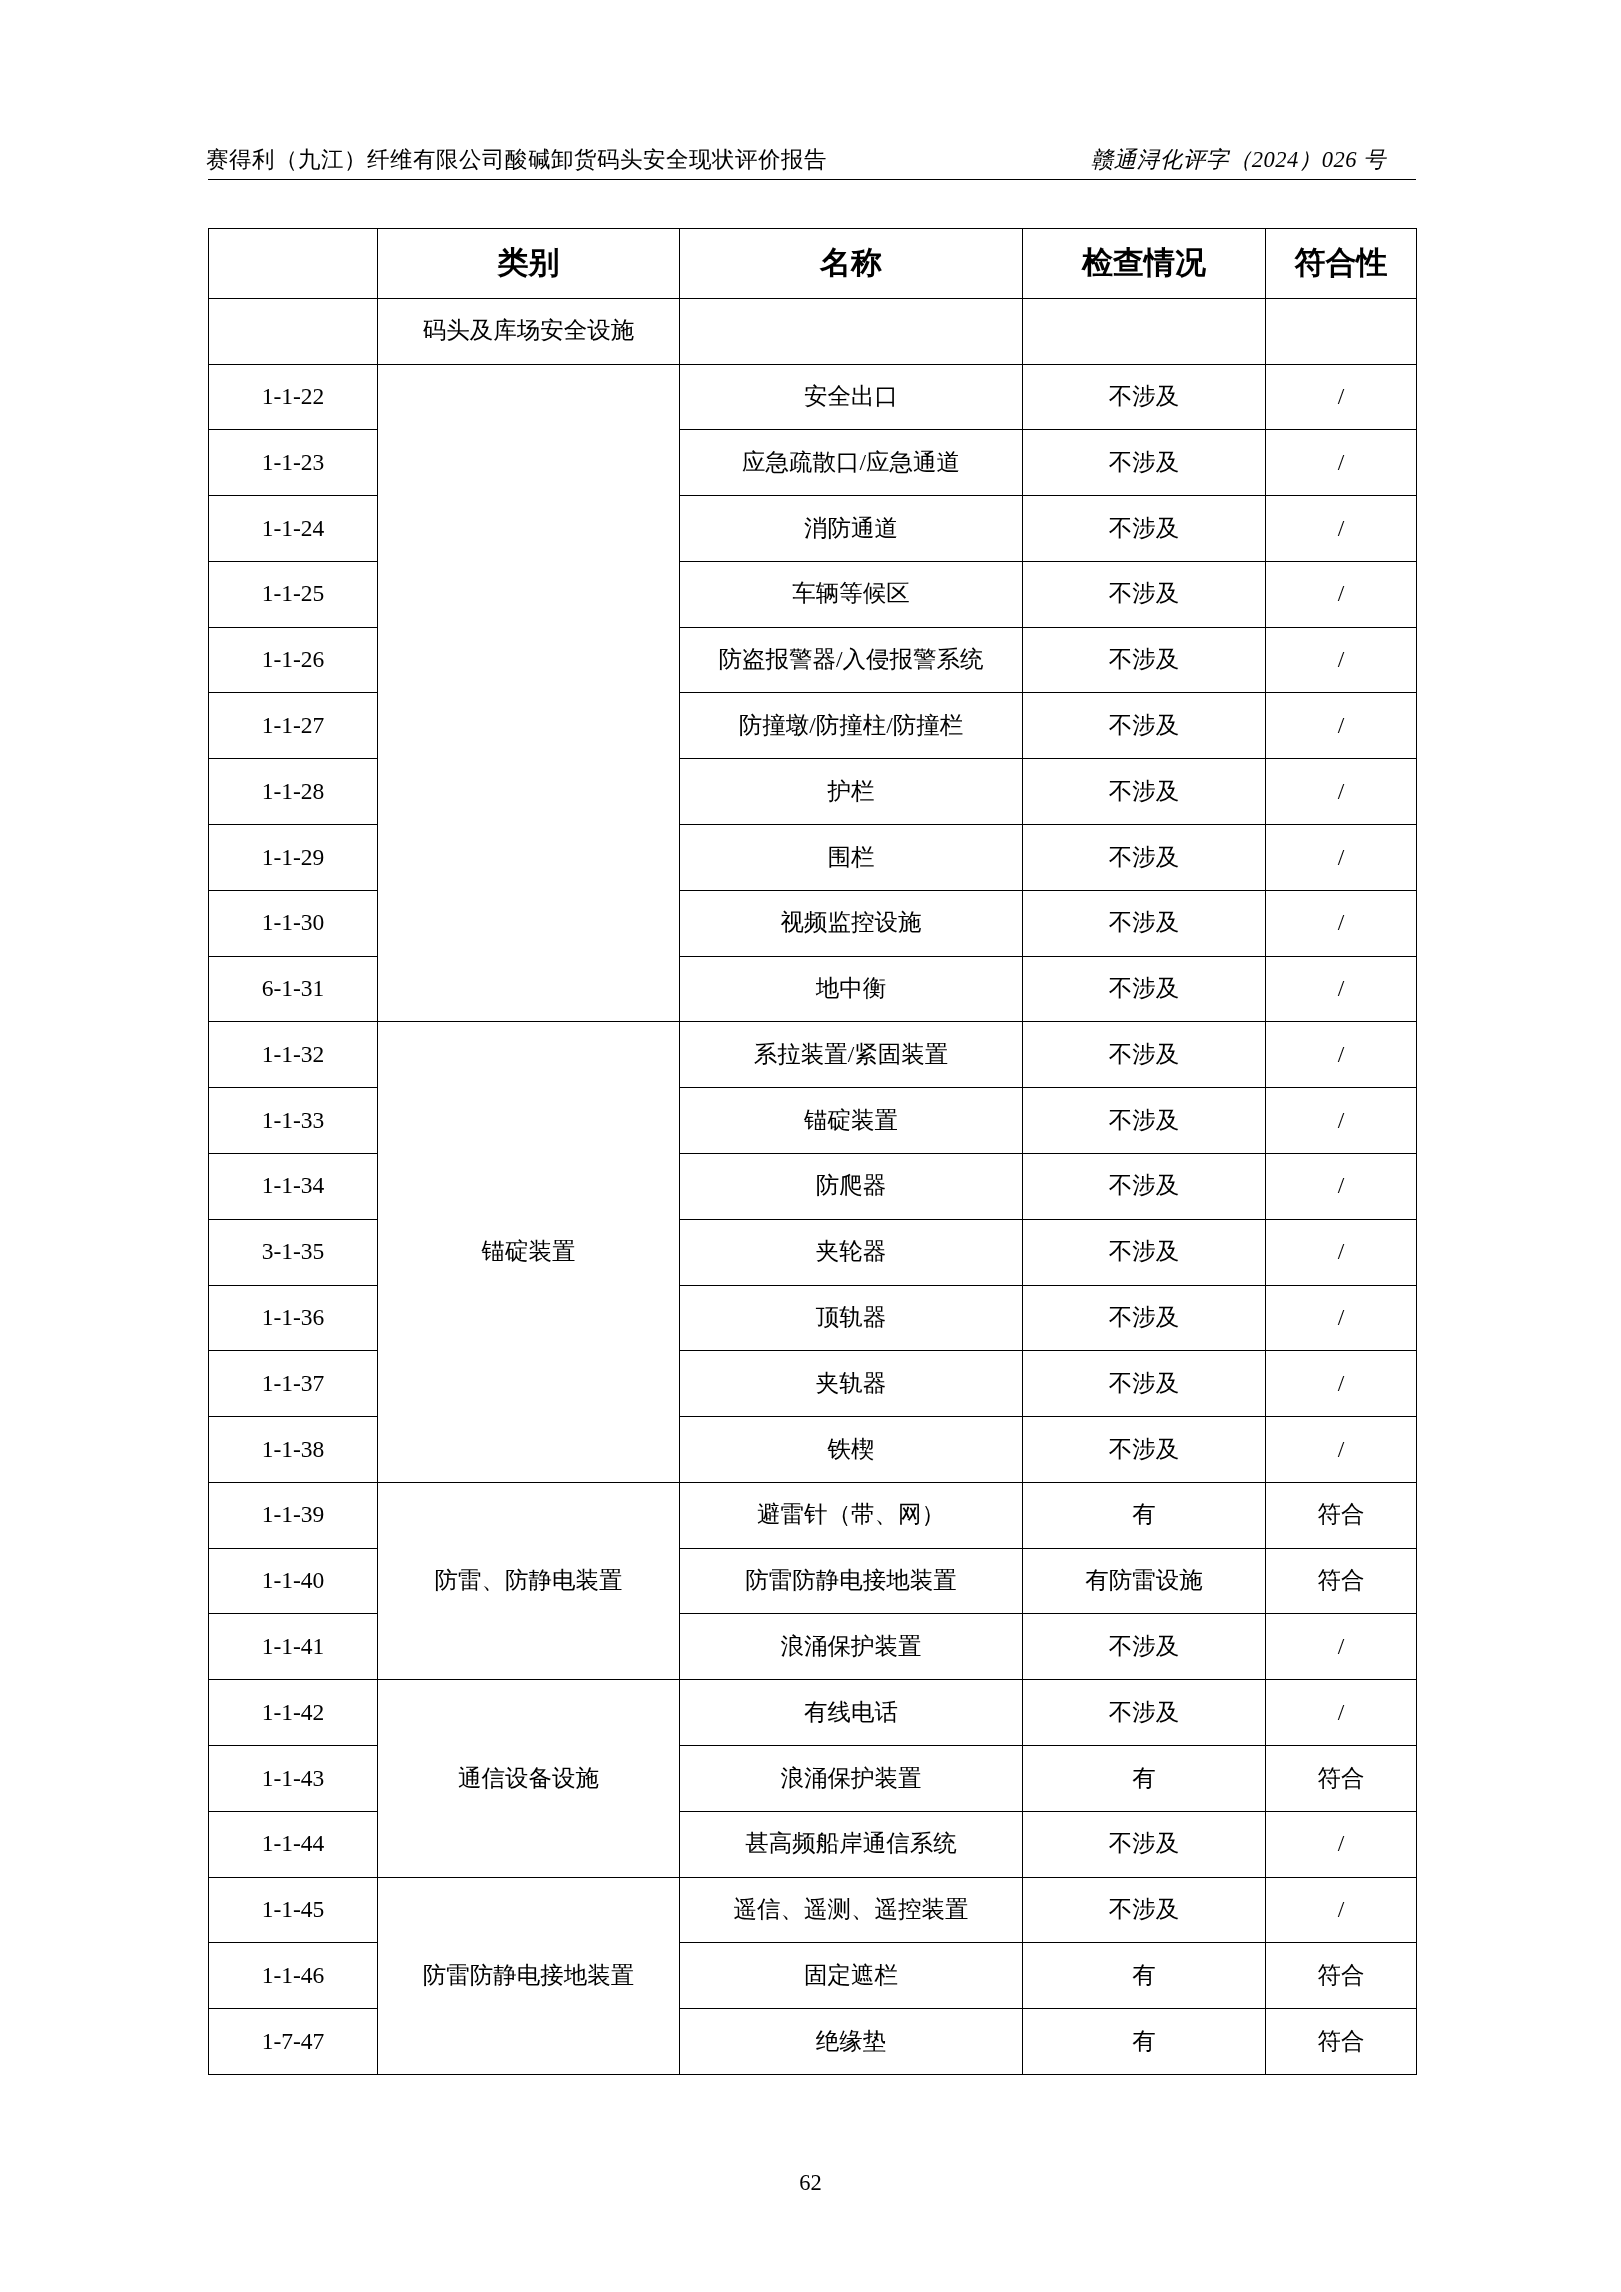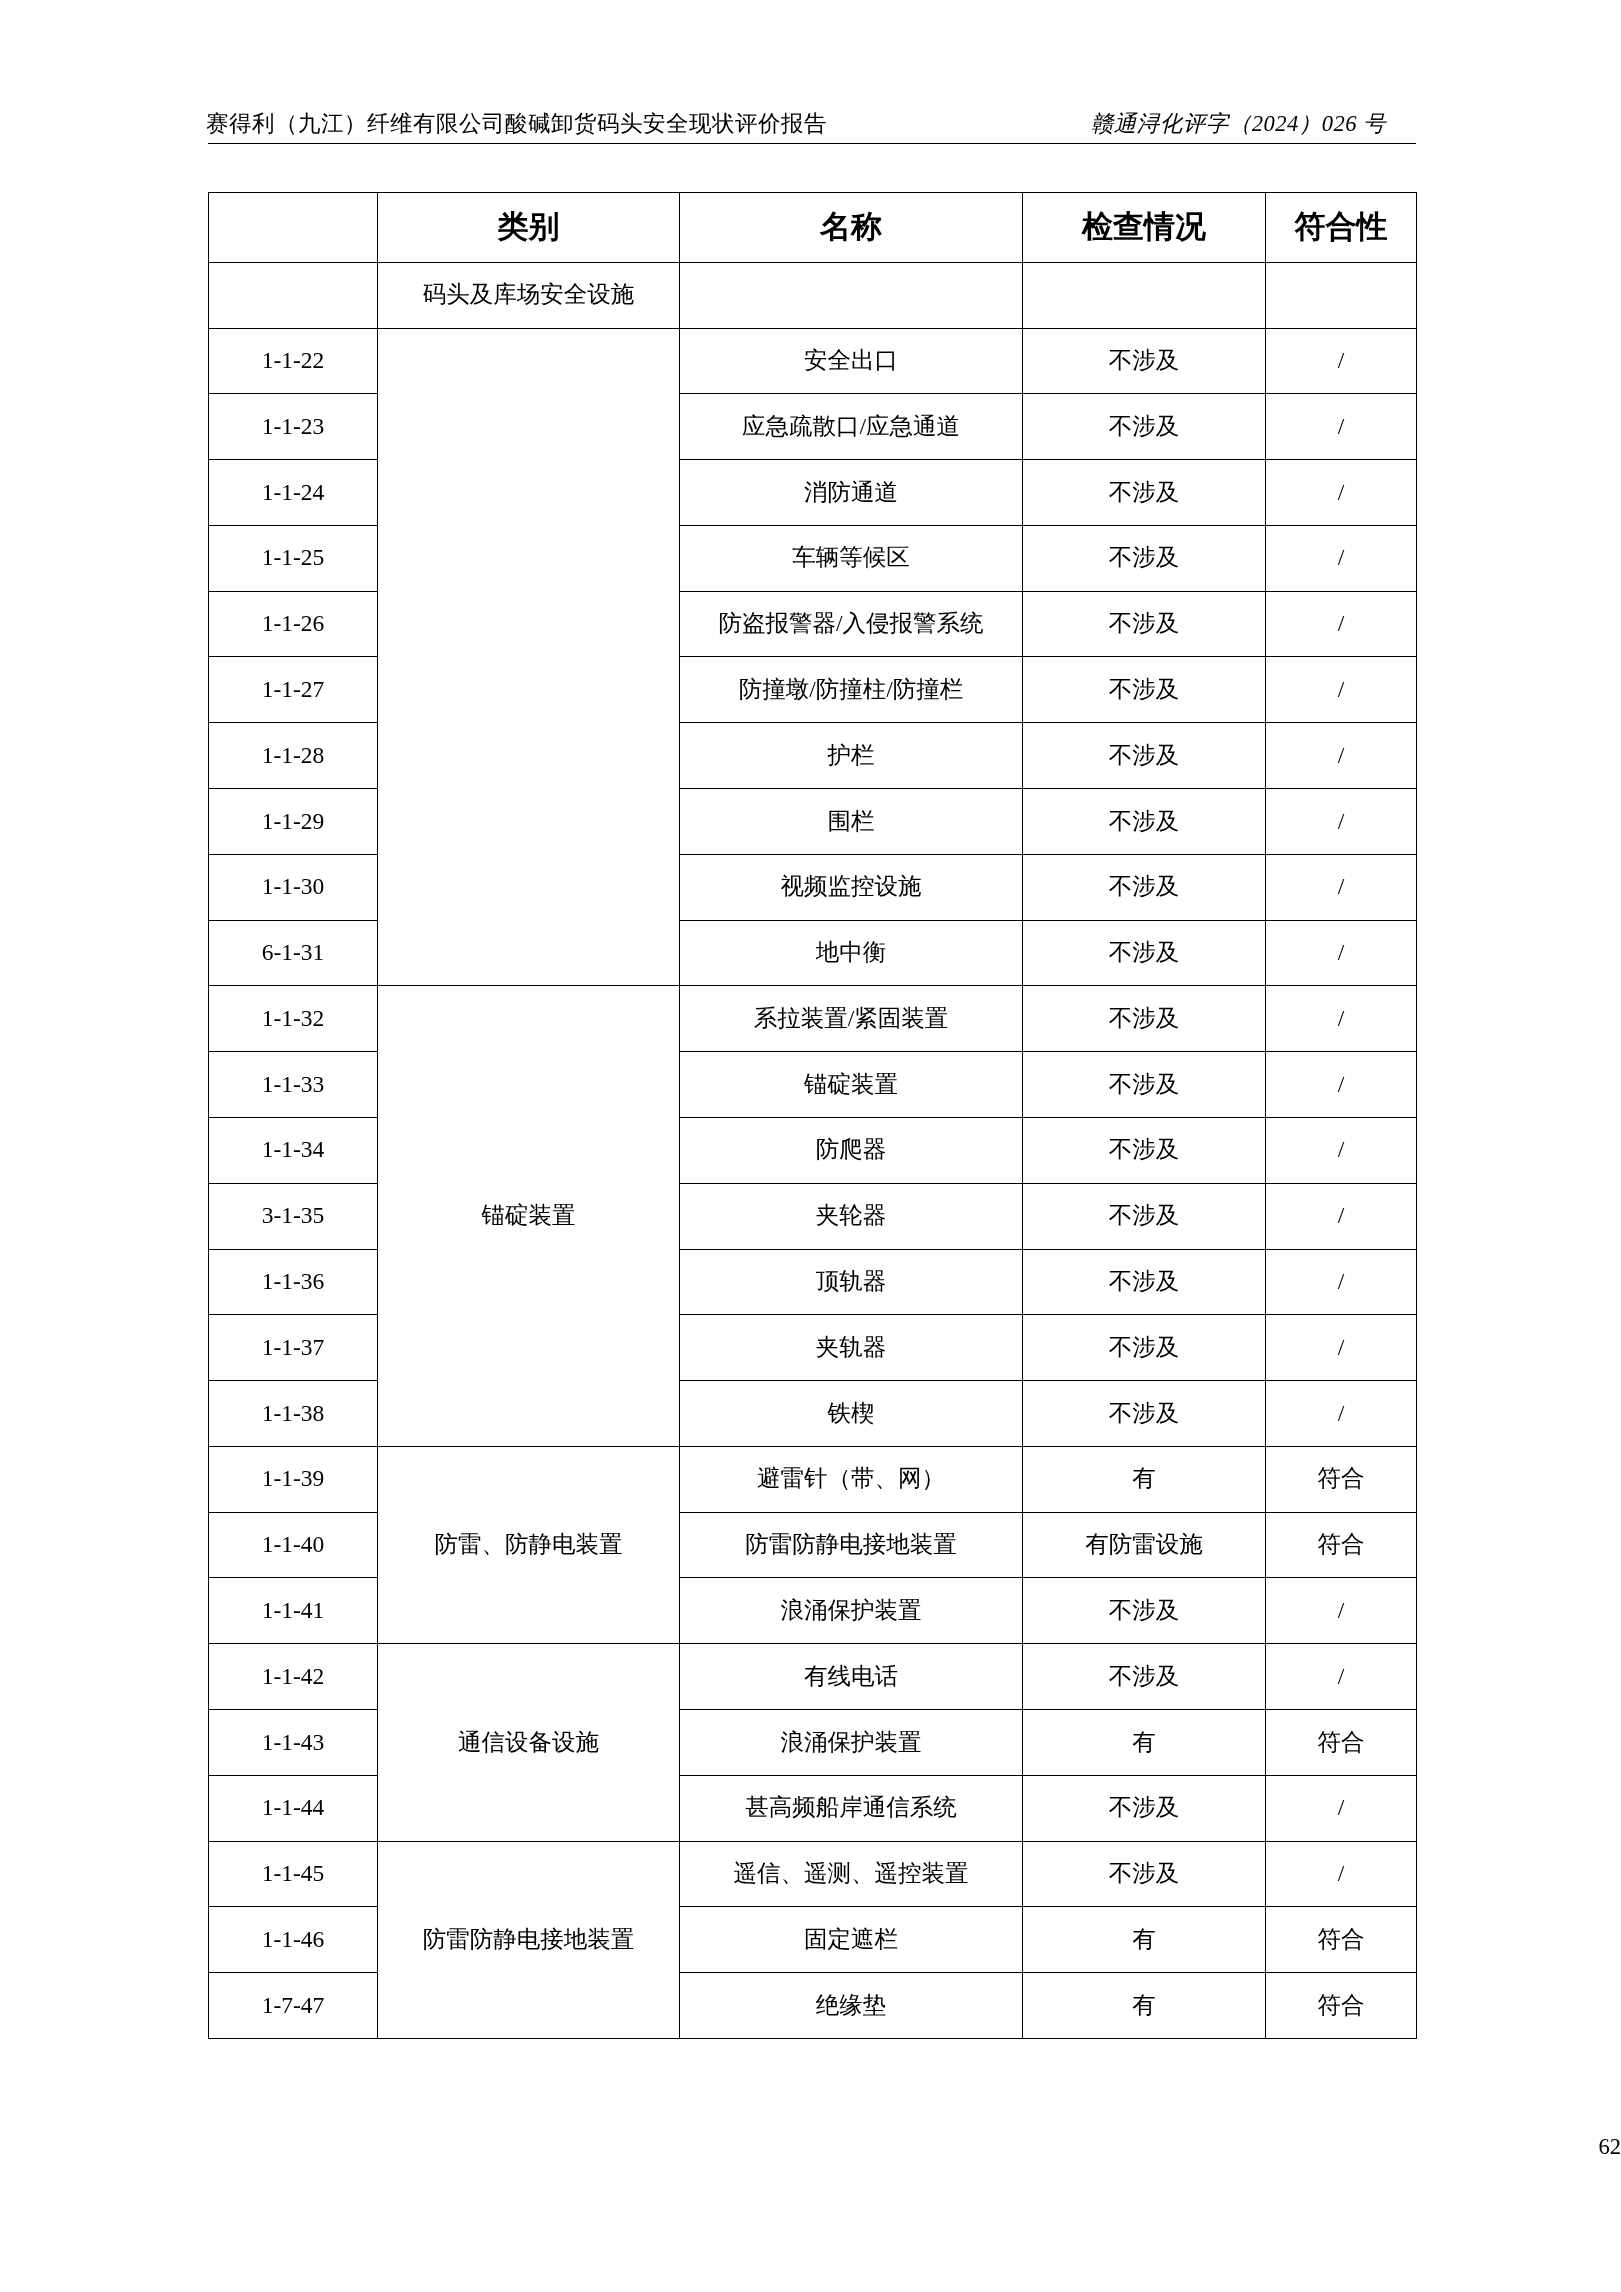--- a/index.html
+++ b/index.html
@@ -13,20 +13,21 @@
     font-family: "Liberation Serif", "DejaVu Serif", serif;
     color: #000000;
     position: relative;
   }
   .page {
     width: 1621px;
     height: 1867px;
     box-sizing: border-box;
     padding: 0;
     position: relative;
+    margin-top: 36px;
   }
   .header {
     position: absolute;
     top: 110px;
     left: 206px;
     right: 206px;
     display: flex;
     justify-content: space-between;
     align-items: baseline;
     font-size: 22.5px;
@@ -87,21 +88,21 @@
     text-align: center;
   }
   td.cat {
     font-size: 24.5px;
   }
   .footer {
     position: absolute;
     top: 2134px;
     left: 0;
     width: 100%;
-    text-align: right;
+    text-align: center;
     font-size: 22.5px;
   }
 </style>
 </head>
 <body>
 
 <div class="page">
 
   <div class="header">
     <div class="header-left">赛得利（九江）纤维有限公司酸碱卸货码头安全现状评价报告</div>

